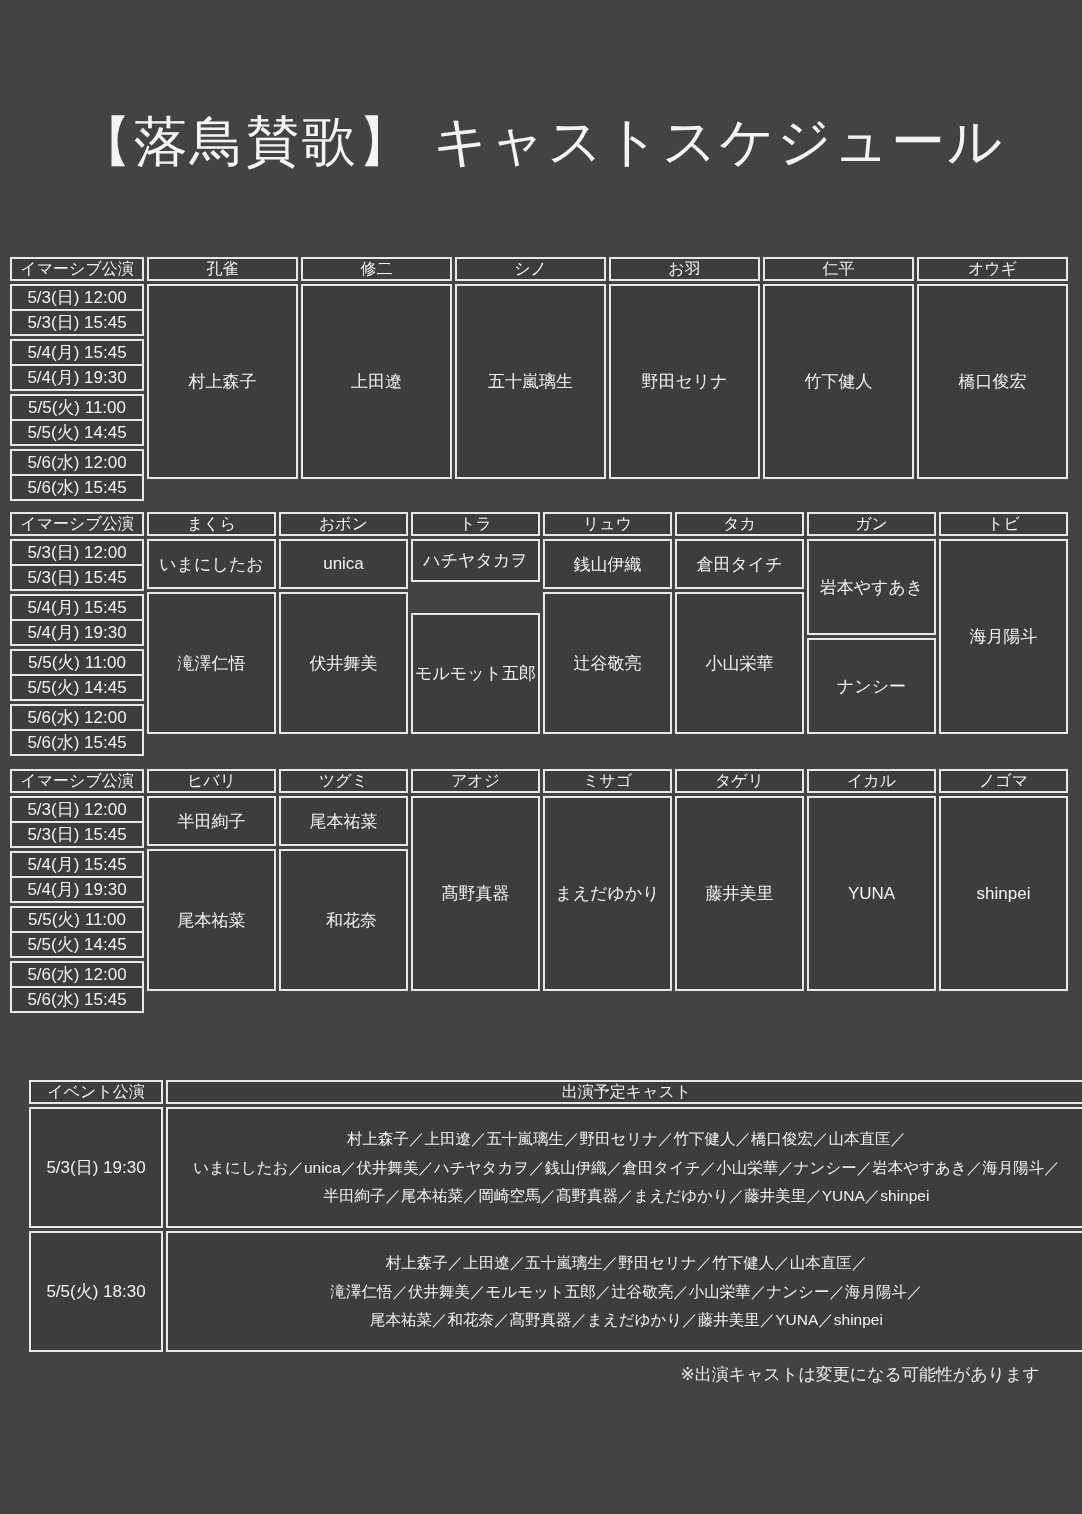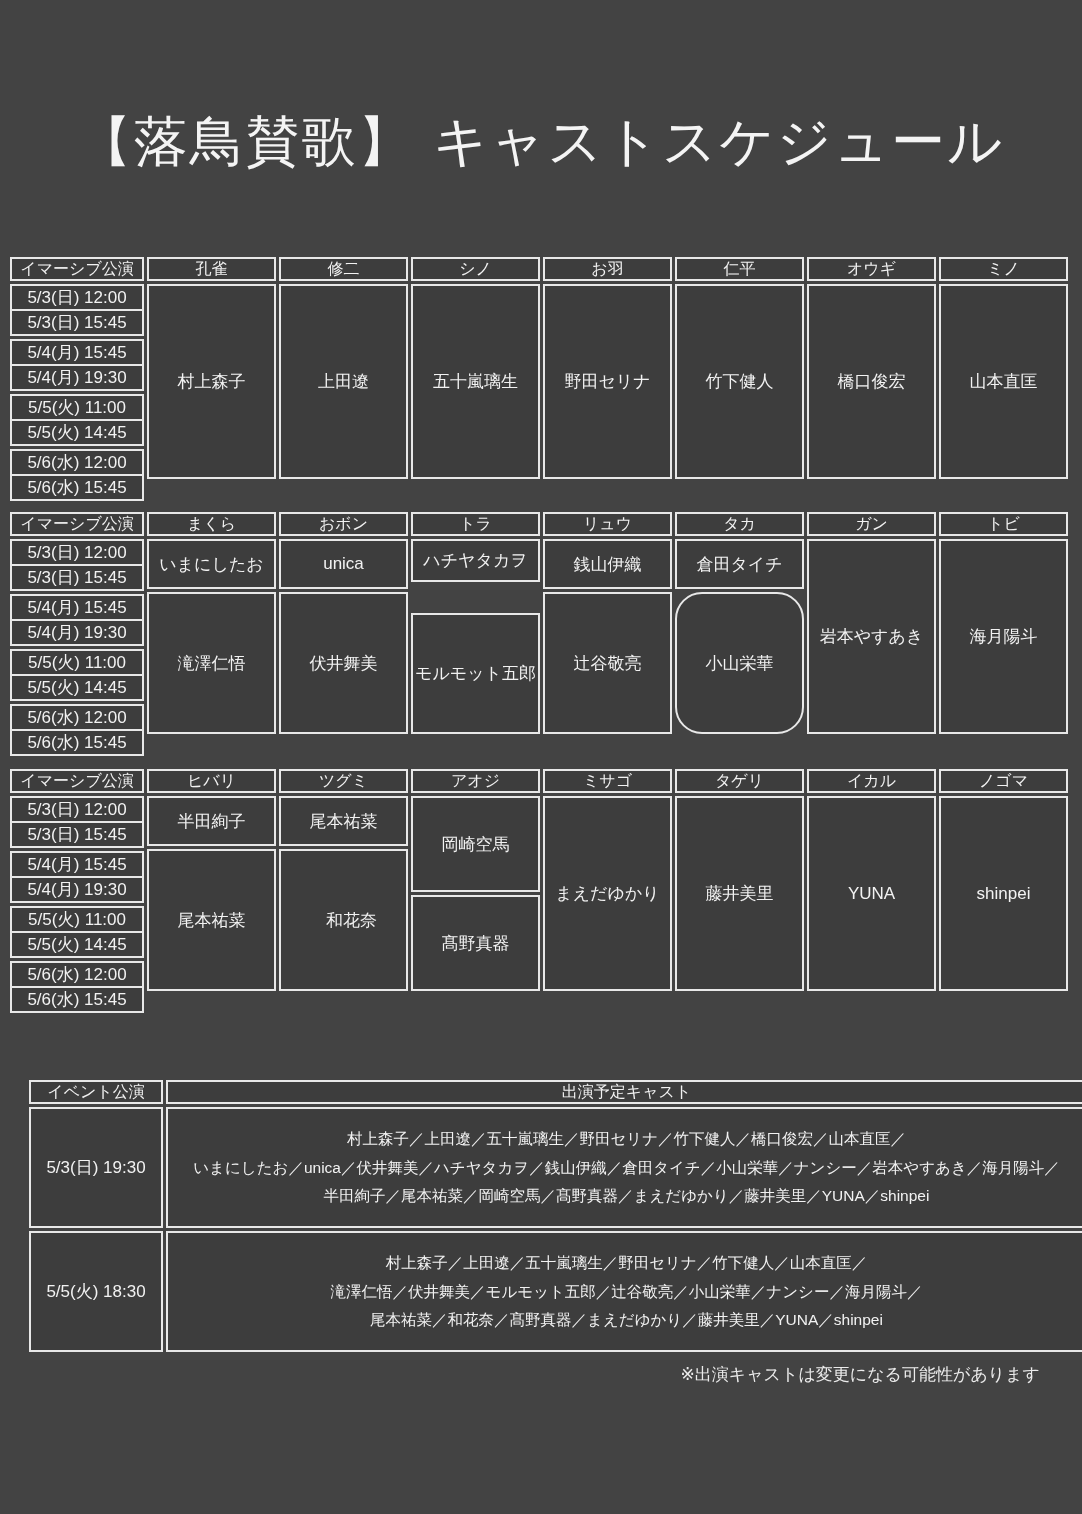--- a/index.html
+++ b/index.html
@@ -120,26 +120,20 @@
         <div class="cbody">
           <div class="ccell" style="flex-grow: 8;">竹下健人</div>
         </div>
       </div>
       <div class="col castcol">
         <div class="hcell">オウギ</div>
         <div class="cbody">
           <div class="ccell" style="flex-grow: 8;">橋口俊宏</div>
         </div>
       </div>
-      <div class="col castcol">
-        <div class="hcell">ミノ</div>
-        <div class="cbody">
-          <div class="ccell" style="flex-grow: 8;">山本直匡</div>
-        </div>
-      </div>
     </div>
 
   <div class="sched" style="top:512px">
       <div class="col datecol">
         <div class="hcell">イマーシブ公演</div>
         <div class="dgroup">
           <div class="drow">5/3(日) 12:00</div>
           <div class="drow">5/3(日) 15:45</div>
         </div>
         <div class="dgroup">
@@ -180,27 +174,28 @@
         <div class="hcell">リュウ</div>
         <div class="cbody">
           <div class="ccell" style="flex-grow: 2;">銭山伊織</div>
           <div class="ccell" style="flex-grow: 6;">辻谷敬亮</div>
         </div>
       </div>
       <div class="col castcol">
         <div class="hcell">タカ</div>
         <div class="cbody">
           <div class="ccell" style="flex-grow: 2;">倉田タイチ</div>
-          <div class="ccell" style="flex-grow: 6; border-radius: 27px;">小山栄華</div>
+          <div class="ccell" style="flex-grow: 6;">小山栄華</div>
         </div>
       </div>
       <div class="col castcol">
         <div class="hcell">ガン</div>
         <div class="cbody">
           <div class="ccell" style="flex-grow: 4;">岩本やすあき</div>
+          <div class="ccell" style="flex-grow: 4;">ナンシー</div>
         </div>
       </div>
       <div class="col castcol">
         <div class="hcell">トビ</div>
         <div class="cbody">
           <div class="ccell" style="flex-grow: 8;">海月陽斗</div>
         </div>
       </div>
     </div>
 
@@ -234,21 +229,20 @@
       <div class="col castcol">
         <div class="hcell">ツグミ</div>
         <div class="cbody">
           <div class="ccell" style="flex-grow: 2;">尾本祐菜</div>
           <div class="ccell" style="flex-grow: 6; padding-left: 16px;">和花奈</div>
         </div>
       </div>
       <div class="col castcol">
         <div class="hcell">アオジ</div>
         <div class="cbody">
-          <div class="ccell" style="flex-grow: 4;">岡崎空馬</div>
           <div class="ccell" style="flex-grow: 4;">髙野真器</div>
         </div>
       </div>
       <div class="col castcol">
         <div class="hcell">ミサゴ</div>
         <div class="cbody">
           <div class="ccell" style="flex-grow: 8;">まえだゆかり</div>
         </div>
       </div>
       <div class="col castcol">

